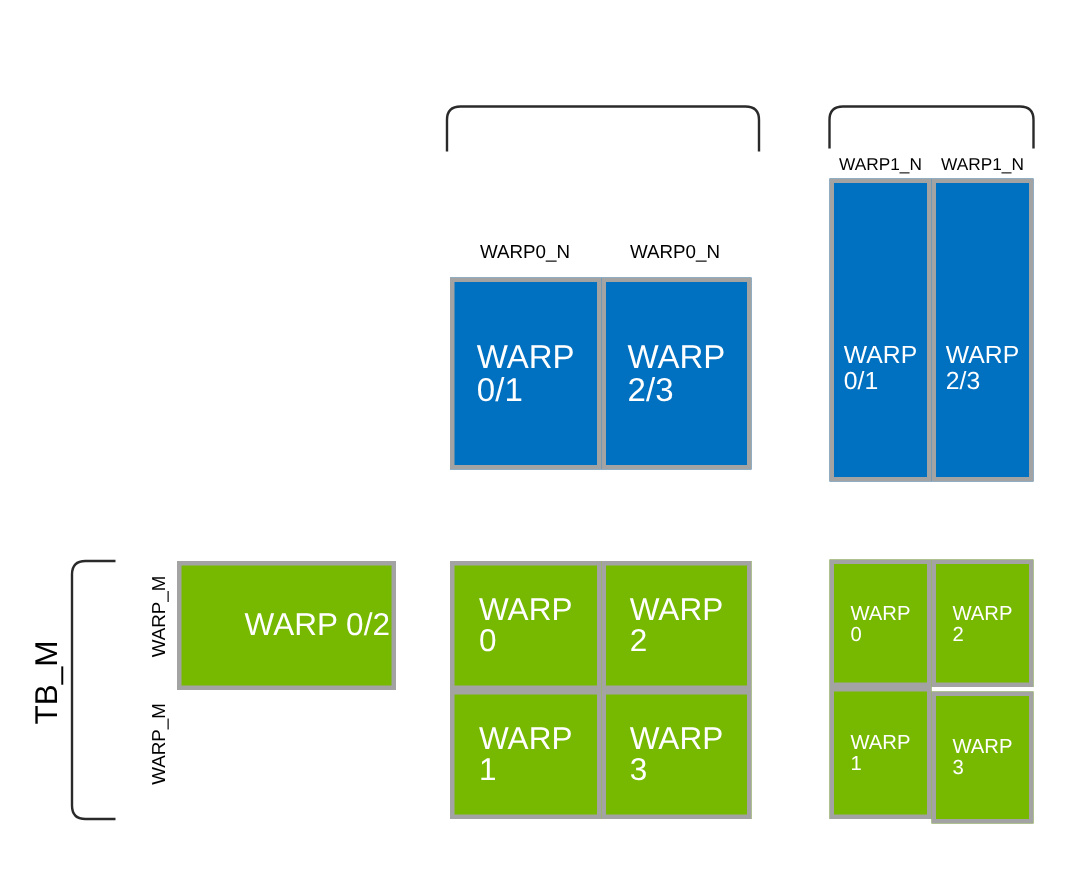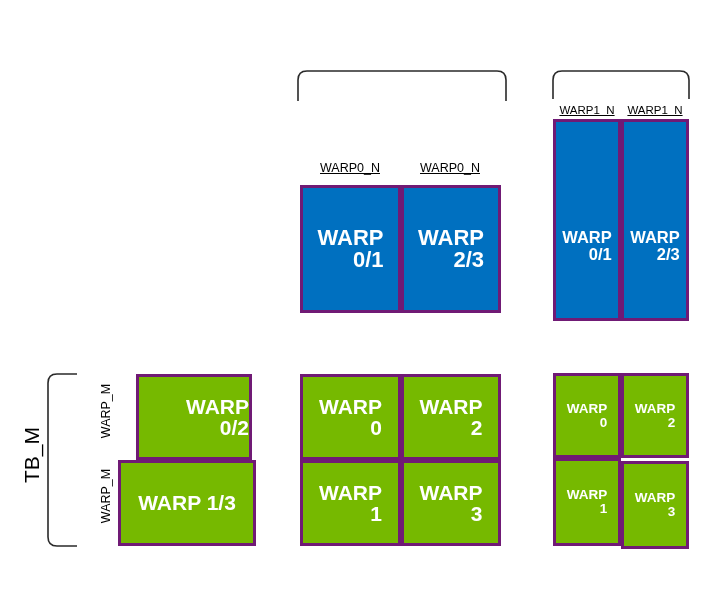--- a/index.html
+++ b/index.html
@@ -28,21 +28,20 @@
   }
 
   
   .smalllabel{
     font-size:12.5px;
     line-height:15px;
     color:#000;
     text-align:center;
     white-space:nowrap;
     font-family:"Liberation Sans", sans-serif;
-    text-decoration:underline;
   }
   .smalllabel.tiny{font-size:11.5px;}
 
   .vlabel{
     font-size:12.5px;
     color:#000;
     white-space:nowrap;
     transform-origin:50% 50%;
     transform:rotate(-90deg);
     text-align:center;
@@ -57,27 +56,26 @@
     text-align:center;
     font-family:"Liberation Sans", sans-serif;
   }
 
   
   .cell{
     box-sizing:border-box;
     display:flex;
     align-items:center;
     justify-content:center;
-    text-align:right;
+    text-align:left;
     color:#ffffff;
-    border:3px solid #701a75;
+    border:3px solid #a3a3a3;
     white-space:pre-line;
     line-height:1.02;
     overflow:hidden;
-    font-weight:bold;
   }
   .cell.blue{background:#0070C0;}
   .cell.green{background:#76B900;}
 
   .cell.f22{font-size:22px;}
   .cell.f21{font-size:21px;}
   .cell.f17{font-size:16.5px;}
   .cell.f14{font-size:13.5px;}
 
   .cell.pad-low{padding-top:52px;}
@@ -125,22 +123,21 @@
 
   <div class="bracket" style="left:44px;top:372px;">
     <svg width="34" height="176" viewBox="0 0 34 176">
       <path d="M33,2 L13,2 Q4,2 4,11 L4,165 Q4,174 13,174 L33,174" fill="none" stroke="#2a2a2a" stroke-width="1.6"></path>
     </svg>
   </div>
 
   <div class="abs vlabel" style="left:61px;top:404px;width:90px;">WARP_M</div>
   <div class="abs vlabel" style="left:61px;top:489px;width:90px;">WARP_M</div>
 
-  <div class="abs cell green f21" style="left:136px;top:374px;width:116px;height:86px;padding-left:41px;">WARP 0/2</div>
-  <div class="abs cell green f21" style="left:118px;top:460px;width:138px;height:86px;">WARP 1/3</div>
+  <div class="abs cell green f21" style="left:118px;top:374px;width:146px;height:86px;padding-left:41px;">WARP 0/2</div>
 
   <div class="abs cell green f21" style="left:300px;top:374px;width:101px;height:86px;">WARP
 0</div>
   <div class="abs cell green f21" style="left:401px;top:374px;width:100px;height:86px;">WARP
 2</div>
   <div class="abs cell green f21" style="left:300px;top:460px;width:101px;height:86px;">WARP
 1</div>
   <div class="abs cell green f21" style="left:401px;top:460px;width:100px;height:86px;">WARP
 3</div>
 

